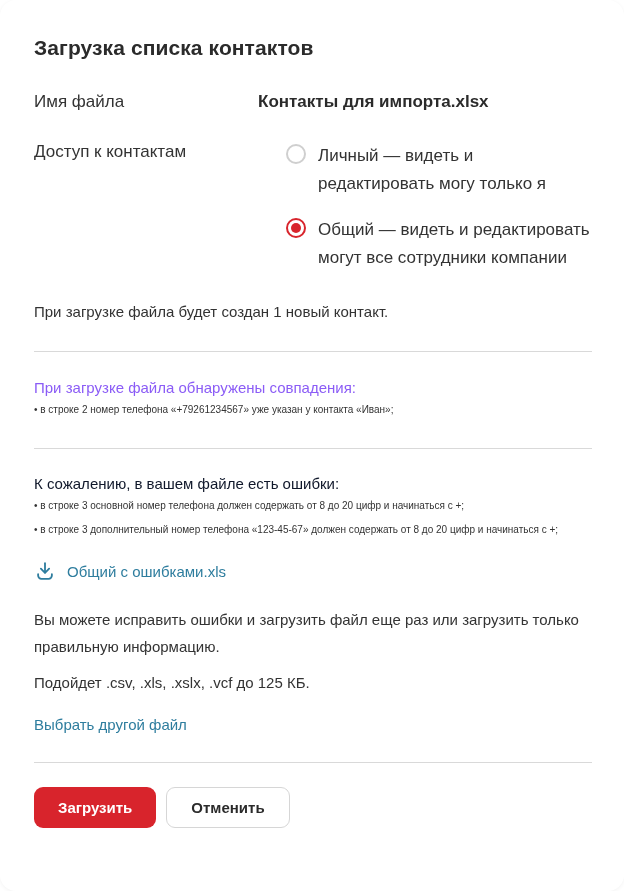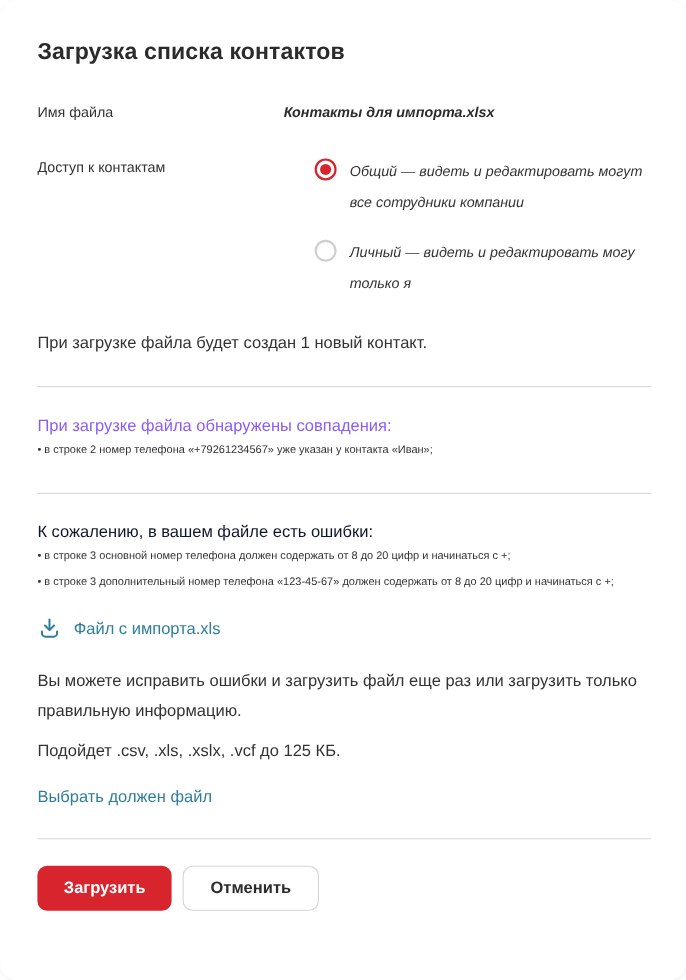--- a/index.html
+++ b/index.html
@@ -20,26 +20,26 @@
   }
   .title {
     font-size: 21px;
     font-weight: 700;
     color: #2b2b2b;
     letter-spacing: 0.1px;
   }
   .row {
     display: flex;
     align-items: flex-start;
-    font-size: 13px;
+    font-size: 17px;
   }
   .row-file { margin-top: 32px; }
   .row-access { margin-top: 30px; gap: 28px; }
   .row-label { flex: 0 0 224px; color: #333; line-height: 20px; }
-  .row-value { flex: 1; font-style: italic; }
+  .row-value { flex: 1; }
   .file-value { font-weight: 700; color: #2b2b2b; line-height: 20px; }
   .radio-option { display: flex; align-items: flex-start; cursor: pointer; }
   .radio-option + .radio-option { margin-top: 18px; }
   .radio-circle {
     flex: 0 0 20px;
     width: 20px; height: 20px;
     border-radius: 50%;
     border: 2px solid #cfcfcf;
     margin-right: 12px;
     margin-top: 2px;
@@ -121,26 +121,26 @@
 
   <div class="row row-file">
     <div class="row-label">Имя файла</div>
     <div class="row-value file-value">Контакты для импорта.xlsx</div>
   </div>
 
   <div class="row row-access">
     <div class="row-label">Доступ к контактам</div>
     <div class="row-value">
       <div class="radio-option">
+        <span class="radio-circle"></span>
+        <span class="radio-text">Личный — видеть и редактировать могу только я</span>
+      </div>
+      <div class="radio-option">
         <span class="radio-circle checked"></span>
         <span class="radio-text">Общий — видеть и редактировать могут все сотрудники компании</span>
-      </div>
-      <div class="radio-option">
-        <span class="radio-circle"></span>
-        <span class="radio-text">Личный — видеть и редактировать могу только я</span>
       </div>
     </div>
   </div>
 
   <p class="para p-created">При загрузке файла будет создан 1 новый контакт.</p>
 
   <hr class="divider div-1">
 
   <p class="section-heading">При загрузке файла обнаружены совпадения:</p>
   <p class="bullet">в строке 2 номер телефона «+79261234567» уже указан у контакта «Иван»;</p>
@@ -152,27 +152,27 @@
   <p class="bullet">в строке 3 дополнительный номер телефона «123-45-67» должен содержать от 8 до 20 цифр и начинаться с +;</p>
 
   <div class="file-link-row">
     <span class="dl-icon">
       <svg viewBox="0 0 24 24" width="22" height="22" fill="none" stroke="#2e7d9e" stroke-width="2" stroke-linecap="round" stroke-linejoin="round">
         <line x1="12" y1="3.5" x2="12" y2="13.5"></line>
         <polyline points="7.5,9.5 12,14 16.5,9.5"></polyline>
         <path d="M4.5 15.5 v1.5 a3.5 3.5 0 0 0 3.5 3.5 h8 a3.5 3.5 0 0 0 3.5 -3.5 v-1.5"></path>
       </svg>
     </span>
-    <a class="link">Файл с импорта.xls</a>
+    <a class="link">Общий с ошибками.xls</a>
   </div>
 
   <p class="para p-fix">Вы можете исправить ошибки и загрузить файл еще раз или загрузить только правильную информацию.</p>
   <p class="para p-formats">Подойдет .csv, .xls, .xslx, .vcf до 125 КБ.</p>
 
-  <a class="link choose-link">Выбрать должен файл</a>
+  <a class="link choose-link">Выбрать другой файл</a>
 
   <hr class="divider div-3">
 
   <div class="actions">
     <button class="btn btn-primary">Загрузить</button>
     <button class="btn btn-secondary">Отменить</button>
   </div>
 
 </div>
 

